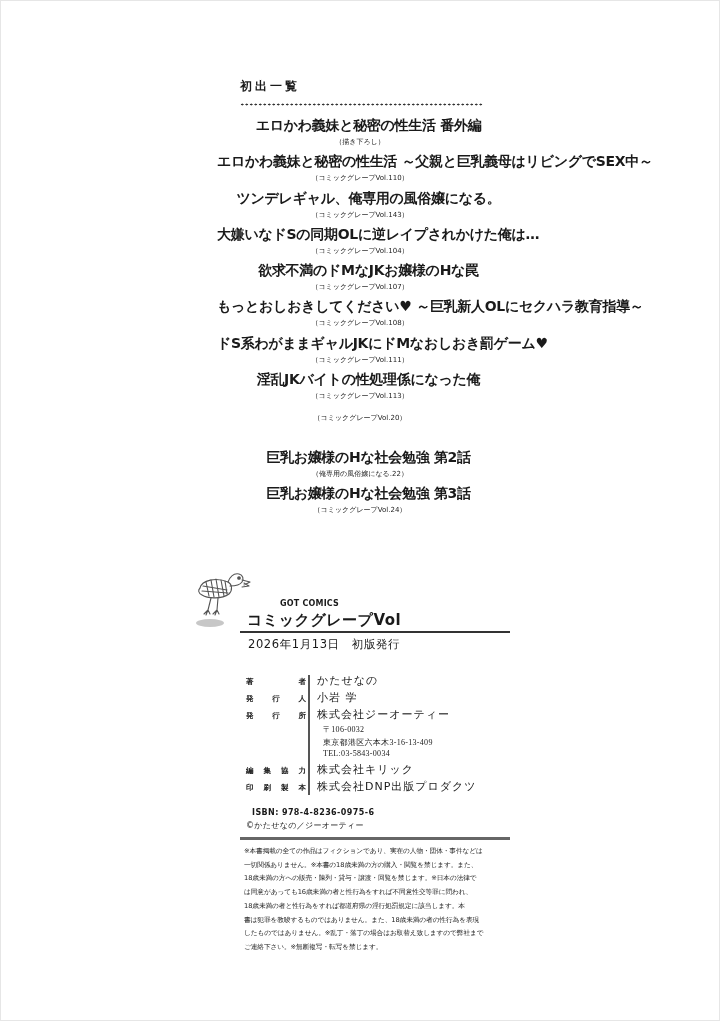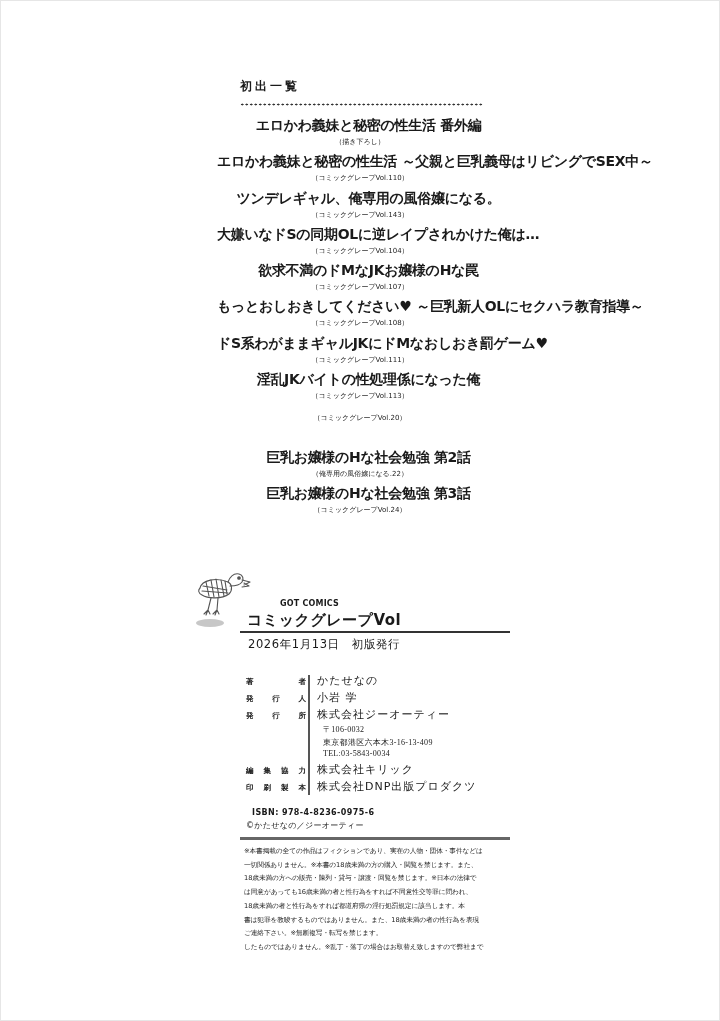--- a/index.html
+++ b/index.html
@@ -207,15 +207,15 @@
 <div class="isbn">ISBN: 978-4-8236-0975-6</div>
 <div class="copyright">©かたせなの／ジーオーティー</div>
 <div class="notice-rule"></div>
 <div class="notice">
   <span>※本書掲載の全ての作品はフィクションであり、実在の人物・団体・事件などは</span>
   <span>一切関係ありません。※本書の18歳未満の方の購入・閲覧を禁じます。また、</span>
   <span>18歳未満の方への販売・陳列・貸与・譲渡・回覧を禁じます。※日本の法律で</span>
   <span>は同意があっても16歳未満の者と性行為をすれば不同意性交等罪に問われ、</span>
   <span>18歳未満の者と性行為をすれば都道府県の淫行処罰規定に該当します。本</span>
   <span>書は犯罪を教唆するものではありません。また、18歳未満の者の性行為を表現</span>
+  <span>したものではありません。※乱丁・落丁の場合はお取替え致しますので弊社まで</span>
   <span>ご連絡下さい。※無断複写・転写を禁じます。</span>
-  <span>したものではありません。※乱丁・落丁の場合はお取替え致しますので弊社まで</span>
 </div>
 
 </body></html>

